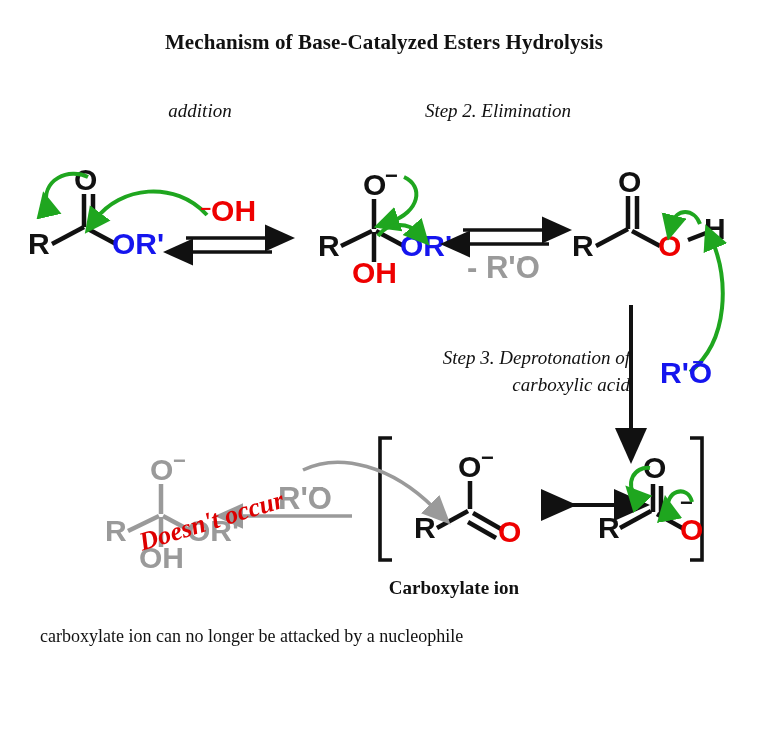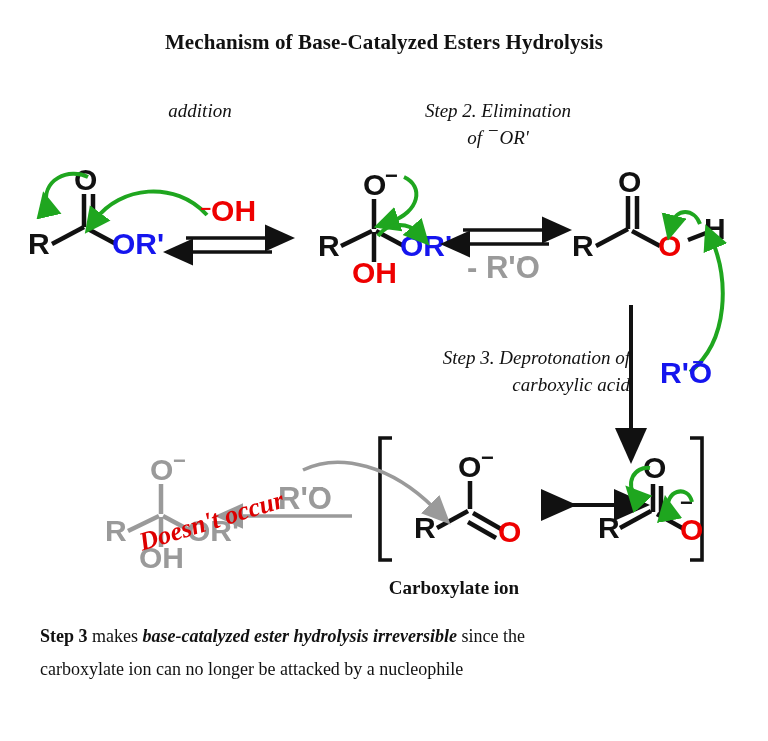--- a/index.html
+++ b/index.html
@@ -59,23 +59,20 @@
 <div class="stage">
 
   <div class="abs title">Mechanism of Base-Catalyzed Esters Hydrolysis</div>
 
   <div class="abs steplabel" style="left:60px;top:98px;width:280px;">
     <div>addition</div>
   </div>
 
   <div class="abs steplabel" style="left:368px;top:98px;width:260px;">
     <div>Step 2. Elimination</div>
-    <div>
-      <span>of </span><span class="sup">−</span><span>OR'</span>
-    </div>
   </div>
 
   <div class="abs steplabel" style="left:340px;top:345px;width:290px;text-align:right;">
     <div>Step 3. Deprotonation of</div>
     <div>carboxylic acid</div>
   </div>
 
   <svg width="768" height="741">
 
     <line x1="52" y1="244" x2="84" y2="227" stroke="#111111" stroke-width="4.5"></line>
@@ -235,17 +232,16 @@
   <svg width="768" height="741">
 
     <path d="M303,470 C340,452 392,466 434,508" fill="none" stroke="#9a9a9a" stroke-width="3.6" marker-end="url(#gry)"></path>
 
     <line x1="352" y1="516" x2="238" y2="516" stroke="#9a9a9a" stroke-width="3.6" marker-end="url(#gry)"></line>
   </svg>
 
   <div class="abs doesnt" style="left:140px;top:528px;">Doesn't occur</div>
 
   <div class="abs footer" style="top:620px;">
-    <div><b>Step 3</b><span> makes </span><i>base-catalyzed ester hydrolysis irreversible</i><span> since the</span></div>
     <div>carboxylate ion can no longer be attacked by a nucleophile</div>
   </div>
 
 </div>
 
 </body></html>

